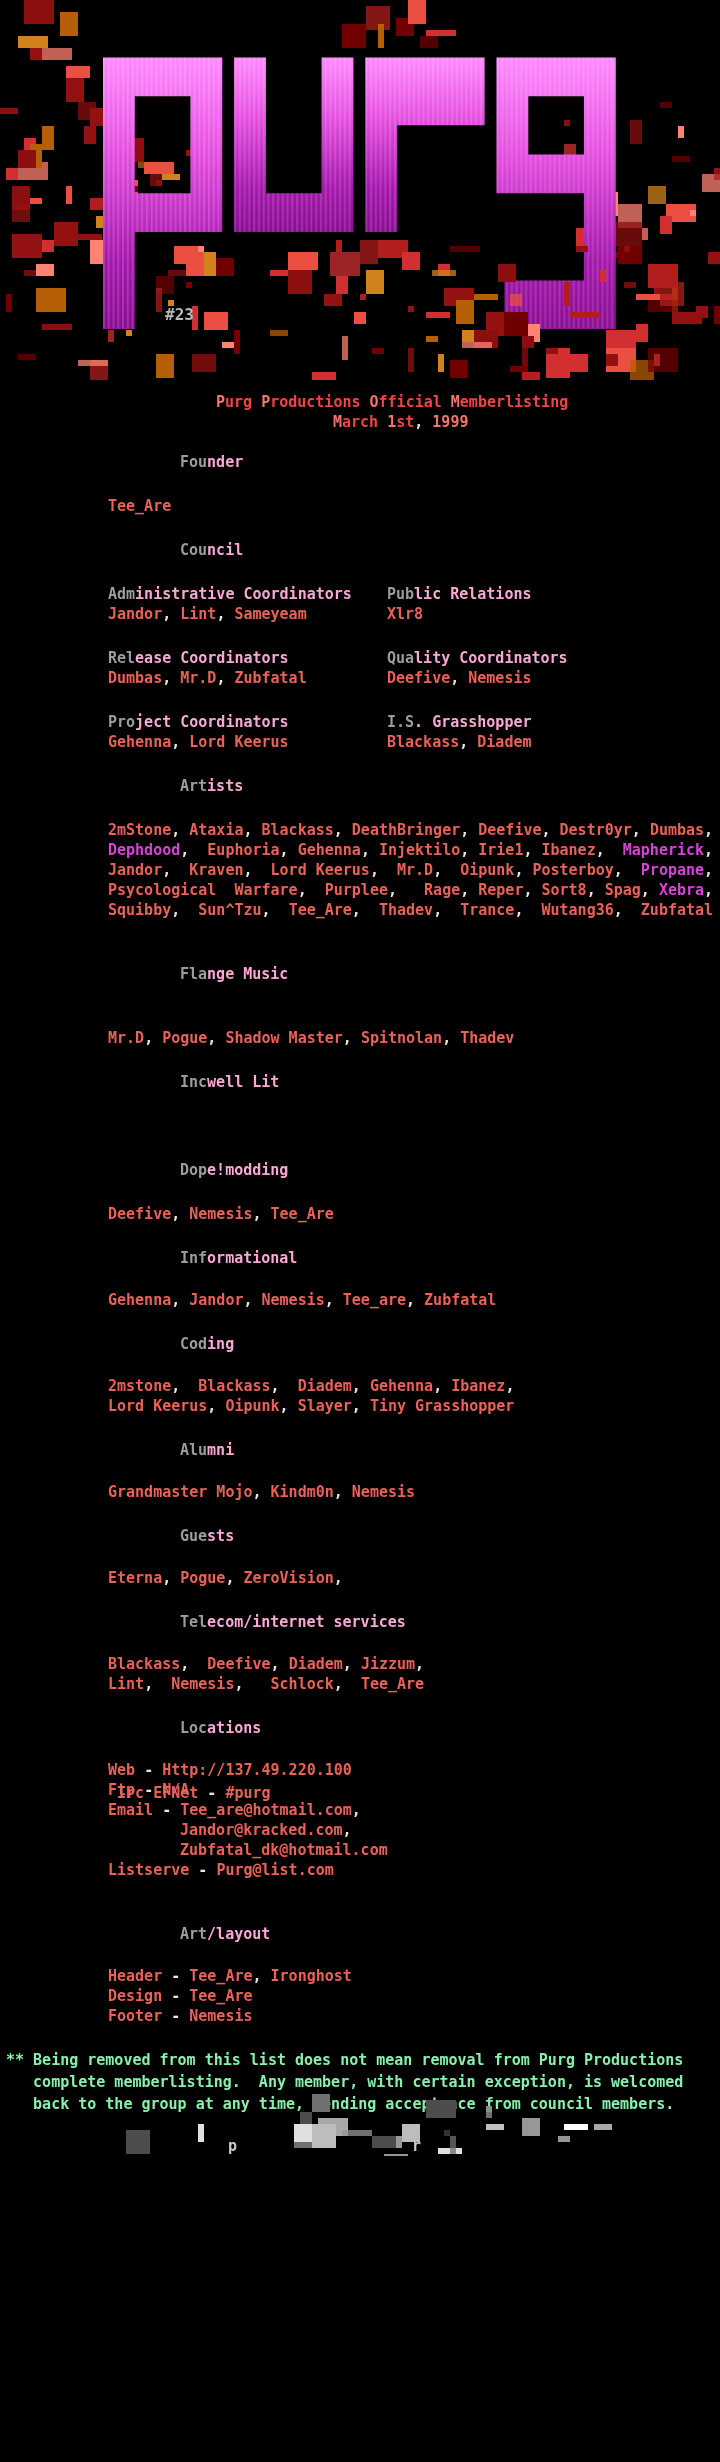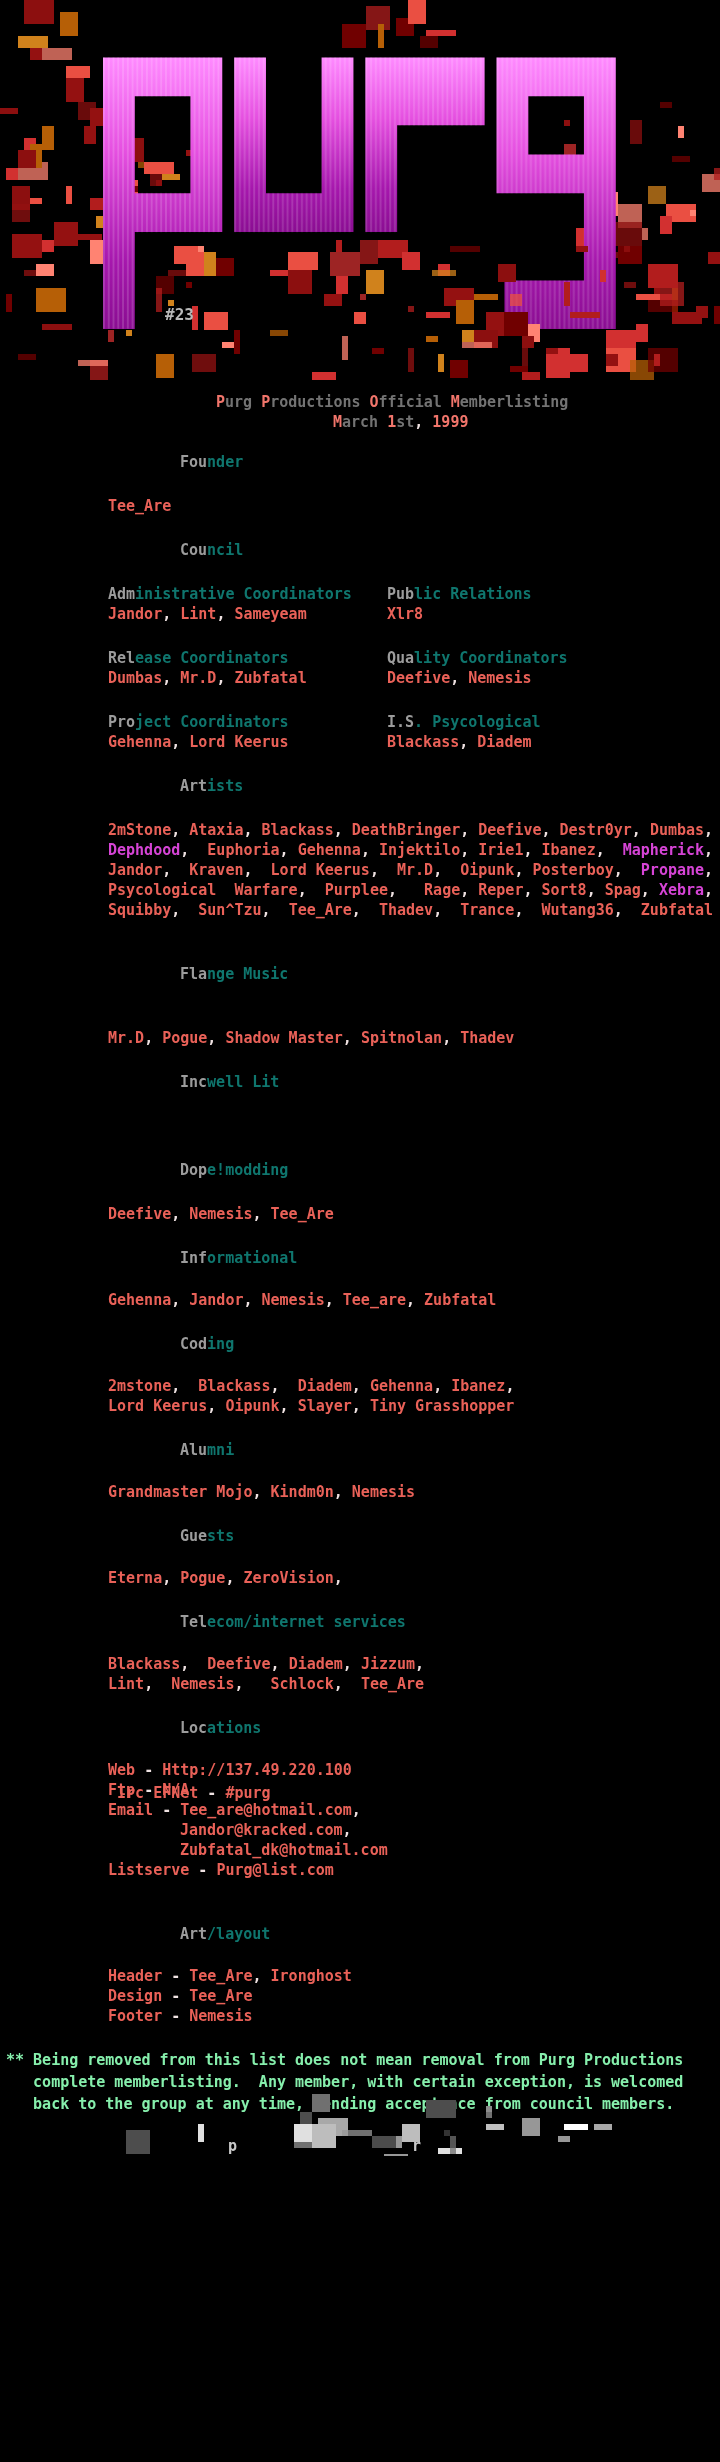--- a/index.html
+++ b/index.html
@@ -4,23 +4,23 @@
 <style>
   html,body{margin:0;padding:0;background:#000;}
   #canvas{position:relative;width:720px;height:2156px;background:#000;overflow:hidden;
           font-family:"DejaVu Sans Mono",monospace;}
   .ln{position:absolute;white-space:pre;font:bold 15px/20px "DejaVu Sans Mono",monospace;}
   .artlabel{position:absolute;white-space:pre;font:bold 15px/20px "DejaVu Sans Mono",monospace;color:#c8c8c8;}
   .c-r{color:#e96158}   
   .c-w{color:#efe2e2}   
   .c-m{color:#d644d6}   
   .c-g{color:#9c9c9c}   
-  .c-W{color:#0f766e}   
+  .c-W{color:#f9a8d4}   
   .c-R{color:#f1756b}   
-  .c-d{color:#737373}   
+  .c-d{color:#ef4444}   
   .c-n{color:#86efac}   
   svg{position:absolute;left:0;}
   svg rect{shape-rendering:crispEdges;}
   .band{position:absolute;left:0;top:2291px;width:720px;height:56px;
         background:repeating-linear-gradient(90deg,#8f8f8f 0 2px,transparent 2px 6px);
         opacity:.65;}
 </style>
 </head>
 <body>
 
@@ -257,21 +257,21 @@
   <div class="ln" style="left:387px;top:584px"><span class="c-g">Pub</span><span class="c-W">lic Relations</span></div>
   <div class="ln" style="left:108px;top:604px"><span class="c-r">Jandor</span><span class="c-w">, </span><span class="c-r">Lint</span><span class="c-w">, </span><span class="c-r">Sameyeam</span></div>
   <div class="ln" style="left:387px;top:604px"><span class="c-r">Xlr8</span></div>
 
   <div class="ln" style="left:108px;top:648px"><span class="c-g">Rel</span><span class="c-W">ease Coordinators</span></div>
   <div class="ln" style="left:387px;top:648px"><span class="c-g">Qua</span><span class="c-W">lity Coordinators</span></div>
   <div class="ln" style="left:108px;top:668px"><span class="c-r">Dumbas</span><span class="c-w">, </span><span class="c-r">Mr.D</span><span class="c-w">, </span><span class="c-r">Zubfatal</span></div>
   <div class="ln" style="left:387px;top:668px"><span class="c-r">Deefive</span><span class="c-w">, </span><span class="c-r">Nemesis</span></div>
 
   <div class="ln" style="left:108px;top:712px"><span class="c-g">Pro</span><span class="c-W">ject Coordinators</span></div>
-  <div class="ln" style="left:387px;top:712px"><span class="c-g">I.S</span><span class="c-W">. Psycological</span></div>
+  <div class="ln" style="left:387px;top:712px"><span class="c-g">I.S</span><span class="c-W">. Grasshopper</span></div>
   <div class="ln" style="left:108px;top:732px"><span class="c-r">Gehenna</span><span class="c-w">, </span><span class="c-r">Lord Keerus</span></div>
   <div class="ln" style="left:387px;top:732px"><span class="c-r">Blackass</span><span class="c-w">, </span><span class="c-r">Diadem</span></div>
 
   <div class="ln" style="left:180px;top:776px"><span class="c-g">Art</span><span class="c-W">ists</span></div>
   <div class="ln" style="left:108px;top:820px"><span class="c-r">2mStone</span><span class="c-w">, </span><span class="c-r">Ataxia</span><span class="c-w">, </span><span class="c-r">Blackass</span><span class="c-w">, </span><span class="c-r">DeathBringer</span><span class="c-w">, </span><span class="c-r">Deefive</span><span class="c-w">, </span><span class="c-r">Destr0yr</span><span class="c-w">, </span><span class="c-r">Dumbas</span><span class="c-w">,</span></div>
   <div class="ln" style="left:108px;top:840px"><span class="c-m">Dephdood</span><span class="c-w">,  </span><span class="c-r">Euphoria</span><span class="c-w">, </span><span class="c-r">Gehenna</span><span class="c-w">, </span><span class="c-r">Injektilo</span><span class="c-w">, </span><span class="c-r">Irie1</span><span class="c-w">, </span><span class="c-r">Ibanez</span><span class="c-w">,  </span><span class="c-m">Mapherick</span><span class="c-w">,</span></div>
   <div class="ln" style="left:108px;top:860px"><span class="c-r">Jandor</span><span class="c-w">,  </span><span class="c-r">Kraven</span><span class="c-w">,  </span><span class="c-r">Lord Keerus</span><span class="c-w">,  </span><span class="c-r">Mr.D</span><span class="c-w">,  </span><span class="c-r">Oipunk</span><span class="c-w">, </span><span class="c-r">Posterboy</span><span class="c-w">,  </span><span class="c-m">Propane</span><span class="c-w">,</span></div>
   <div class="ln" style="left:108px;top:880px"><span class="c-r">Psycological  Warfare</span><span class="c-w">,  </span><span class="c-r">Purplee</span><span class="c-w">,   </span><span class="c-r">Rage</span><span class="c-w">, </span><span class="c-r">Reper</span><span class="c-w">, </span><span class="c-r">Sort8</span><span class="c-w">, </span><span class="c-r">Spag</span><span class="c-w">, </span><span class="c-m">Xebra</span><span class="c-w">,</span></div>
   <div class="ln" style="left:108px;top:900px"><span class="c-r">Squibby</span><span class="c-w">,  </span><span class="c-r">Sun^Tzu</span><span class="c-w">,  </span><span class="c-r">Tee_Are</span><span class="c-w">,  </span><span class="c-r">Thadev</span><span class="c-w">,  </span><span class="c-r">Trance</span><span class="c-w">,  </span><span class="c-r">Wutang36</span><span class="c-w">,  </span><span class="c-r">Zubfatal</span></div>
 

